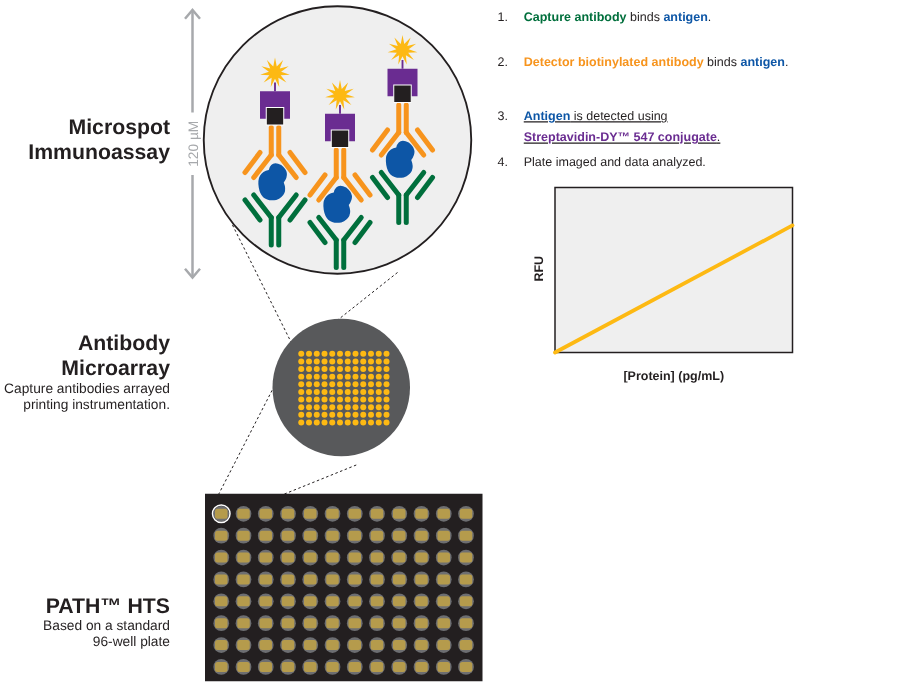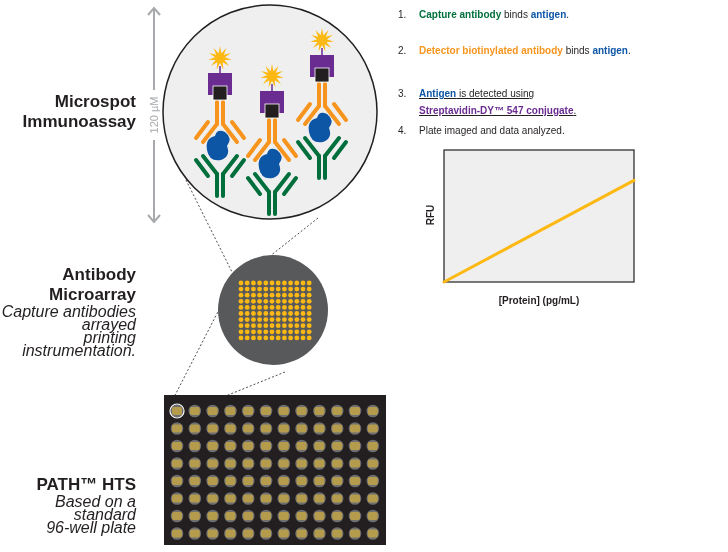--- a/index.html
+++ b/index.html
@@ -1,20 +1,20 @@
 <!DOCTYPE html>
 <html><head>
 <meta charset="utf-8">
 <style>
   html, body { margin:0; padding:0; background:#ffffff; }
   body { width:728px; height:552px; position:relative; overflow:hidden; font-family:"Liberation Sans", sans-serif; }
   .abs { position:absolute; }
   .label-right { text-align:right; color:#231f20; }
   .title { font-weight:bold; font-size:17px; line-height:20px; }
-  .sub { font-size:16px; line-height:13px;font-style:italic; }
+  .sub { font-size:11px; line-height:13px; }
   .step { position:absolute; left:398px; font-size:10px; line-height:17px; color:#231f20; white-space:nowrap; }
   .step .num { display:inline-block; width:21px; }
   .b { font-weight:bold; }
   svg text { font-family:"Liberation Sans", sans-serif; }
 </style>
 </head>
 <body>
 
 <div class="abs label-right" style="left:0; top:92px; width:136px;">
   <div class="title">Microspot</div>

